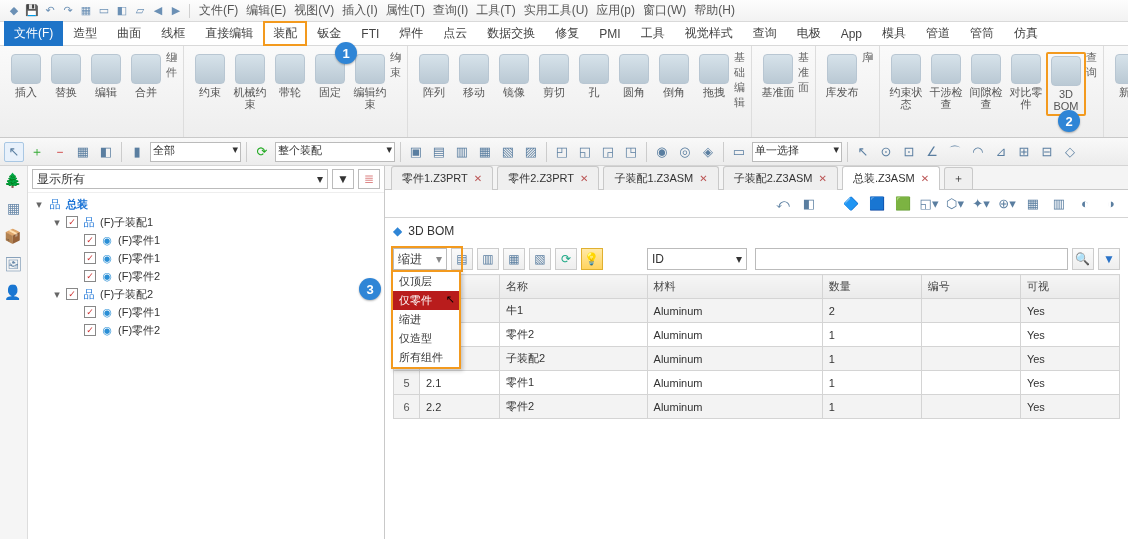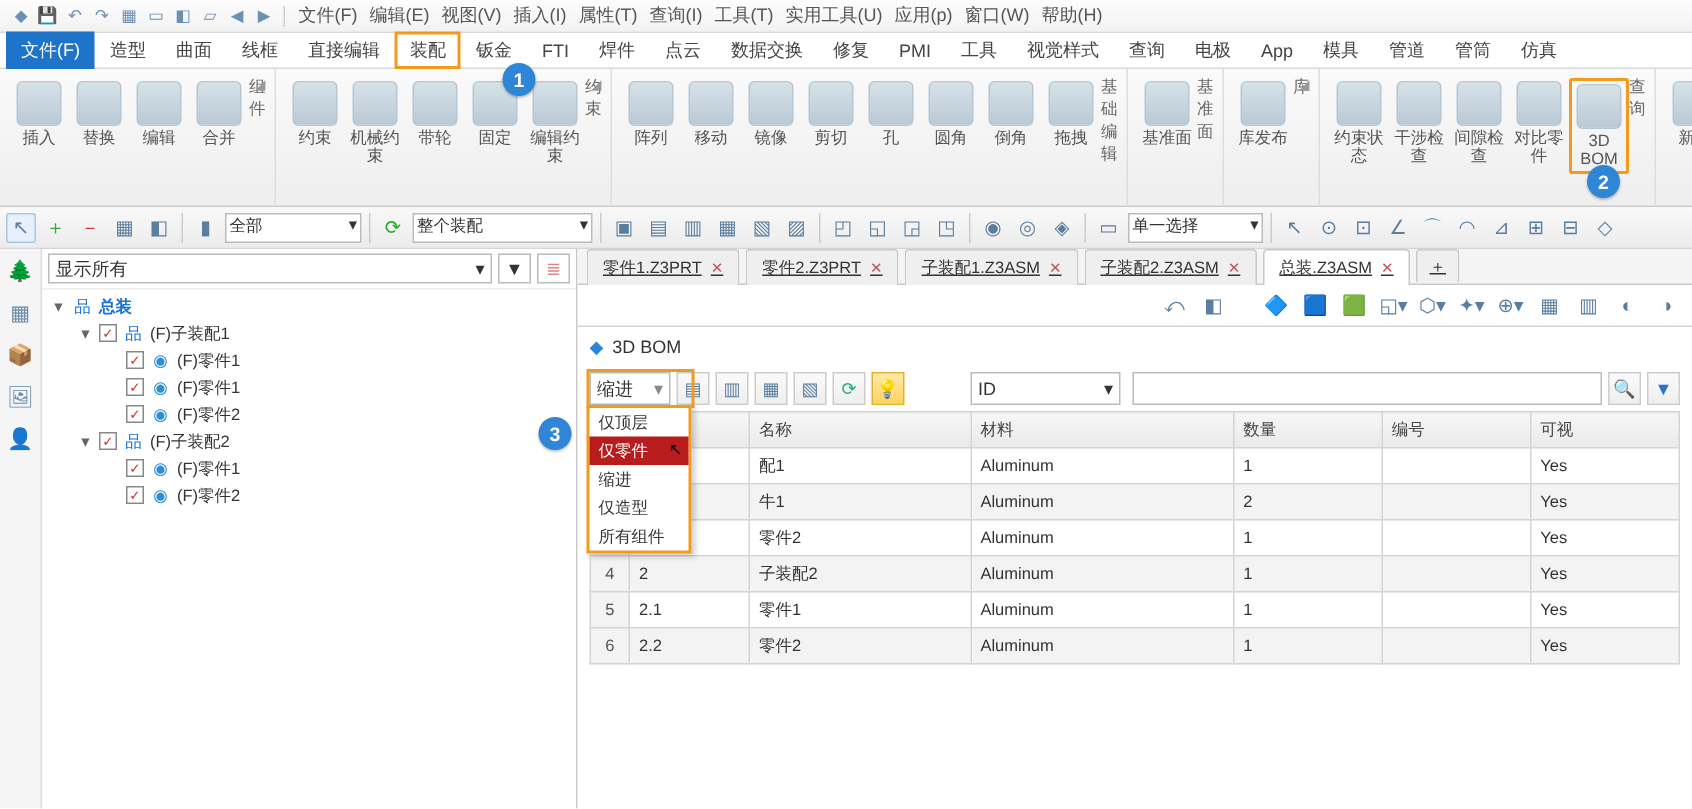--- a/index.html
+++ b/index.html
@@ -54,21 +54,21 @@
 .tree .nicon { width:14px; height:14px; display:inline-flex; align-items:center; justify-content:center; font-size:11px; }
 .tree .asm { color:#1a73d6; }
 .tree .prt { color:#2a8fd6; }
 .iconsidebar { width:28px; background:#f5f5f5; border-right:1px solid #ddd; display:flex; flex-direction:column; align-items:center; padding-top:4px; gap:8px; }
 .iconsidebar .sico { width:20px; height:20px; display:flex; align-items:center; justify-content:center; font-size:14px; color:#6a8aaa; cursor:default; }
 
 .leftinner { display:flex; flex:1; }
 
 
 .right { flex:1; display:flex; flex-direction:column; }
-.doctabs { height:24px; border-bottom:1px solid #c9c9c9; display:flex; align-items:flex-start; padding-left:6px; background:#f4f4f4;text-decoration:underline; }
+.doctabs { height:24px; border-bottom:1px solid #c9c9c9; display:flex; align-items:center; padding-left:6px; background:#f4f4f4; }
 .doctabs .dtab { padding:4px 10px; border:1px solid #c9c9c9; border-bottom:none; margin-right:4px; background:#efefef; border-radius:3px 3px 0 0; display:flex; align-items:center; gap:6px; font-size:11px; cursor:default; }
 .doctabs .dtab .x { color:#b55; font-size:10px; }
 .doctabs .dtab.active { background:#fff; }
 .toolrow2 { height:28px; border-bottom:1px solid #d4d4d4; display:flex; align-items:center; gap:4px; padding:0 6px; justify-content:flex-end; }
 .toolrow2 .tico { width:22px; height:20px; display:inline-flex; align-items:center; justify-content:center; font-size:13px; color:#5a7ea0; cursor:default; }
 
 .bomarea { flex:1; padding:6px 8px; position:relative; }
 .bomtitle { display:flex; align-items:center; gap:6px; font-size:12px; color:#333; margin-bottom:10px; }
 .bomtitle .icon { color:#2f85d6; }
 
@@ -487,29 +487,20 @@
               <th></th>
               <th></th>
               <th>名称</th>
               <th>材料</th>
               <th>数量</th>
               <th>编号</th>
               <th>可视</th>
             </tr>
           </thead>
           <tbody>
-            <tr>
-              <td class="rownum"></td>
-              <td></td>
-              <td>配1</td>
-              <td>Aluminum</td>
-              <td>1</td>
-              <td></td>
-              <td>Yes</td>
-            </tr>
             <tr class="alt">
               <td class="rownum"></td>
               <td></td>
               <td>牛1</td>
               <td>Aluminum</td>
               <td>2</td>
               <td></td>
               <td>Yes</td>
             </tr>
             <tr>

